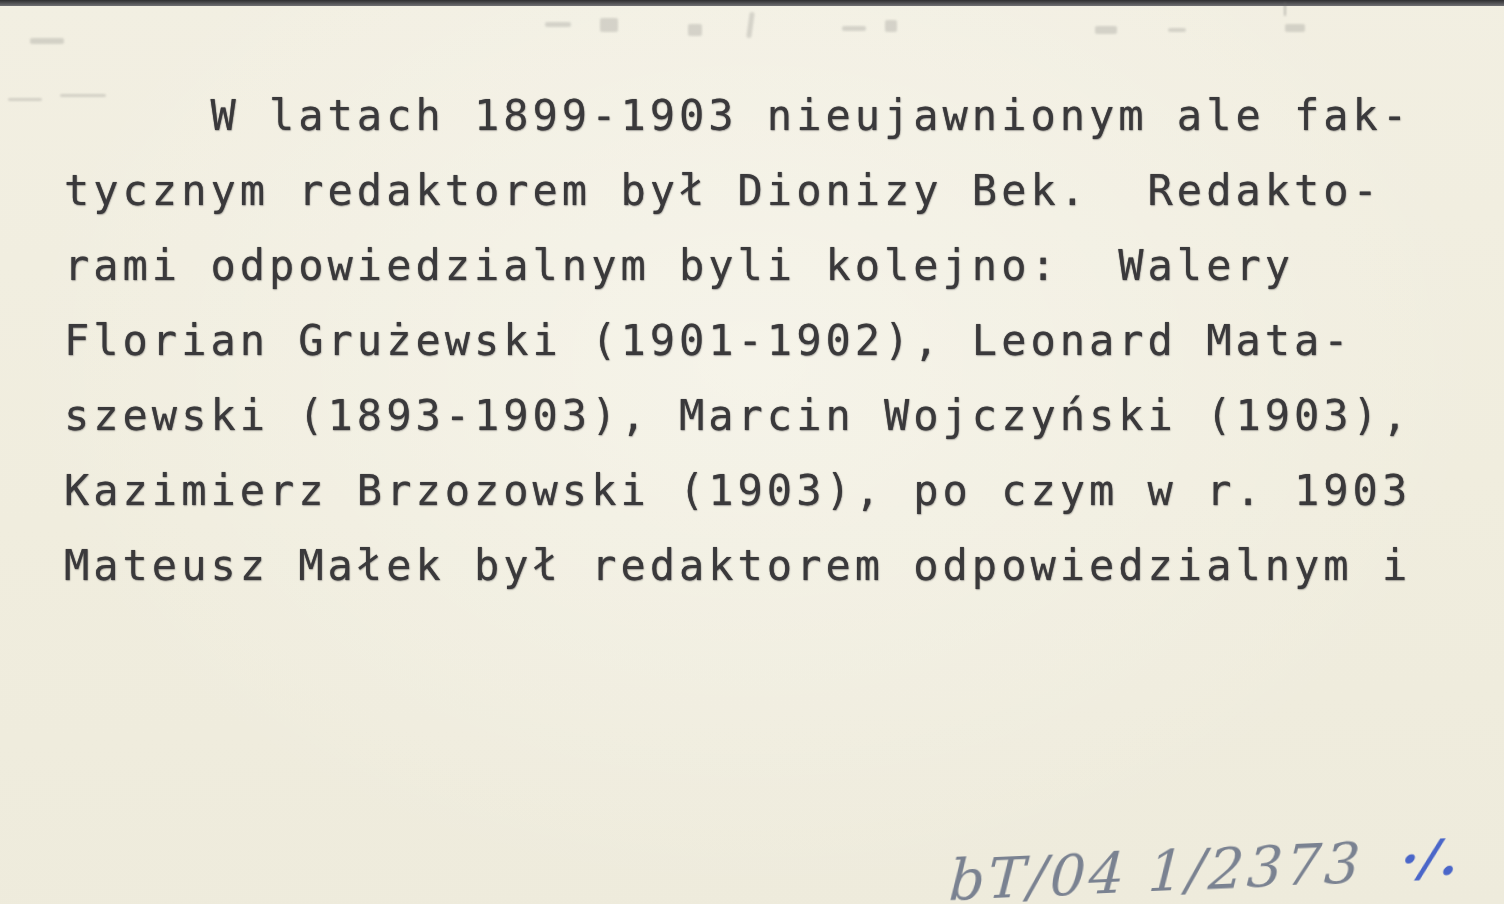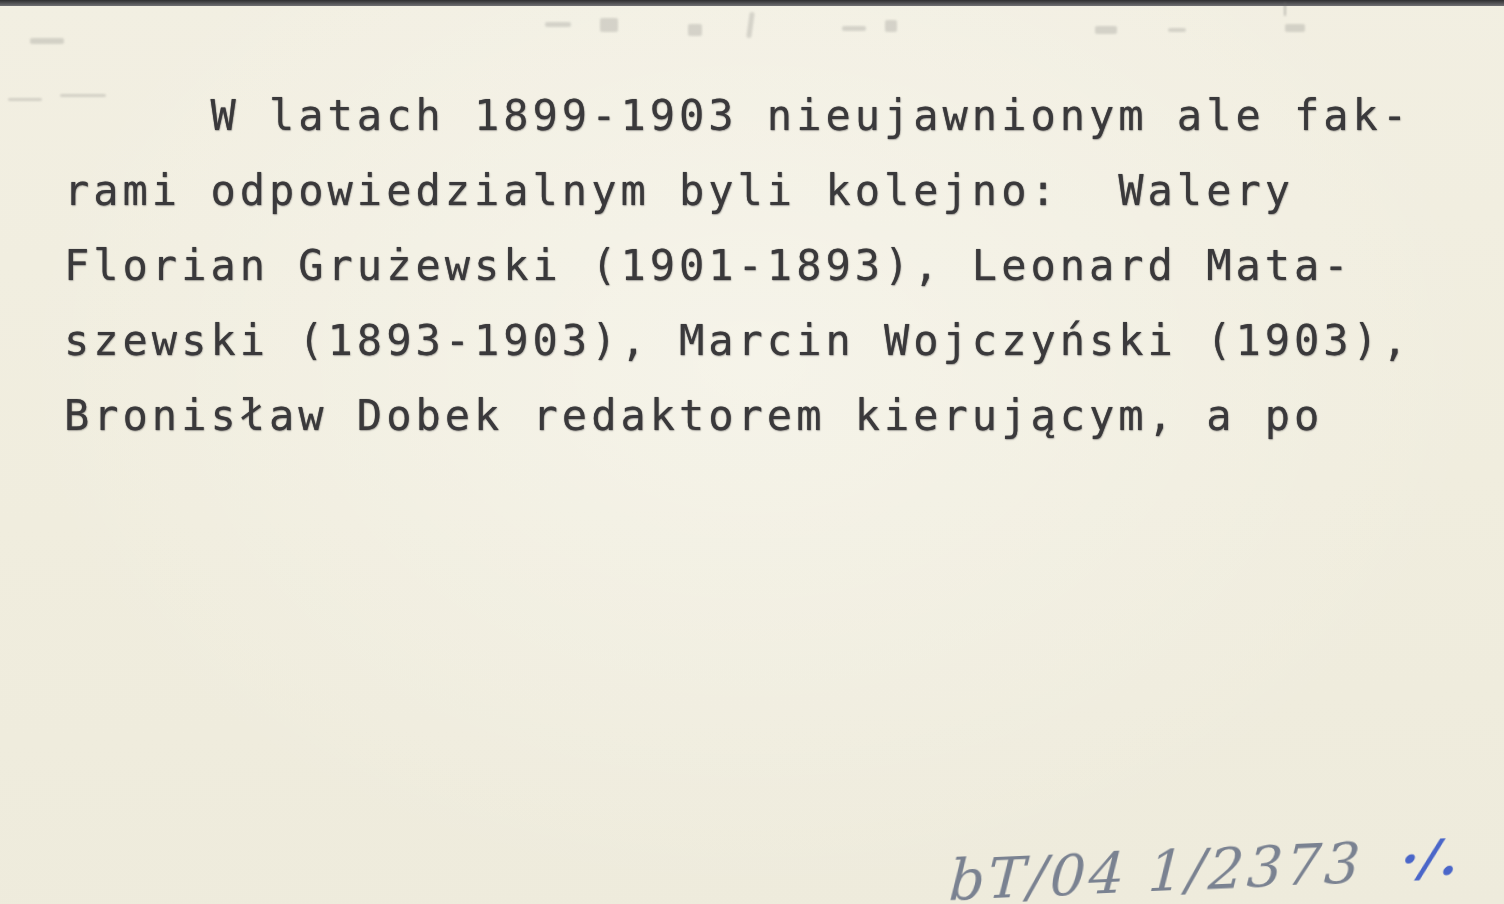--- a/index.html
+++ b/index.html
@@ -98,24 +98,26 @@
     <div class="ghost" style="left:1168px; top:28px; width:18px; height:4px;"></div>
     <div class="ghost" style="left:1285px; top:24px; width:20px; height:8px;"></div>
     <div class="ghost" style="left:1284px; top:2px;  width:2px;  height:14px; opacity:0.35;"></div>
     <div class="ghost" style="left:30px;   top:38px; width:34px; height:6px;"></div>
     <div class="ghost" style="left:8px;    top:98px; width:34px; height:3px;"></div>
     <div class="ghost" style="left:60px;   top:94px; width:46px; height:3px;"></div>
   </div>
 
   <div class="typed-block">
     <div class="typed-line">     W latach 1899-1903 nieujawnionym ale fak-</div>
+    <div class="typed-line">tycznym redaktorem był Dionizy Bek.  Redakto-</div>
     <div class="typed-line">rami odpowiedzialnym byli kolejno:  Walery</div>
-    <div class="typed-line">Florian Grużewski (1901-1893), Leonard Mata-</div>
+    <div class="typed-line">Florian Grużewski (1901-1902), Leonard Mata-</div>
     <div class="typed-line">szewski (1893-1903), Marcin Wojczyński (1903),</div>
-    <div class="typed-line">Bronisław Dobek redaktorem kierującym, a po</div>
+    <div class="typed-line">Kazimierz Brzozowski (1903), po czym w r. 1903</div>
+    <div class="typed-line">Mateusz Małek był redaktorem odpowiedzialnym i</div>
   </div>
 
   <div class="handwriting">
     <span class="pencil">bT/04 1/2373</span>
     <span class="blue-mark">·/.</span>
   </div>
 
 </div>
 
 </body></html>

